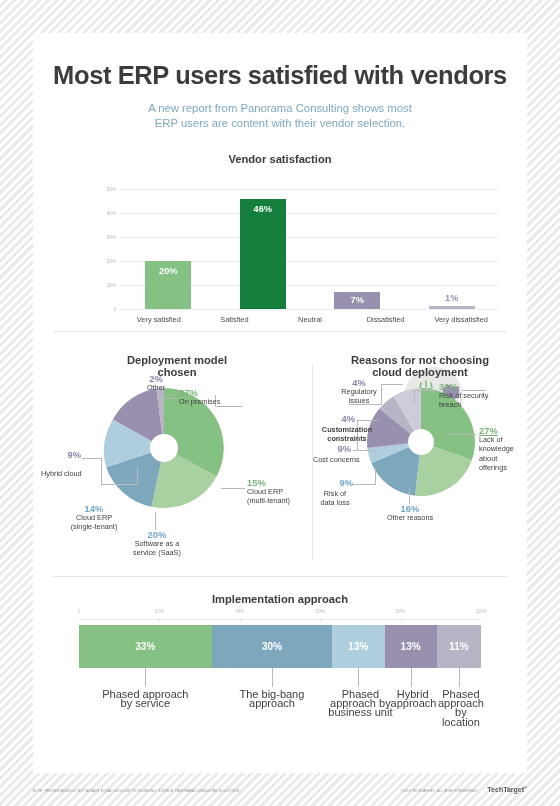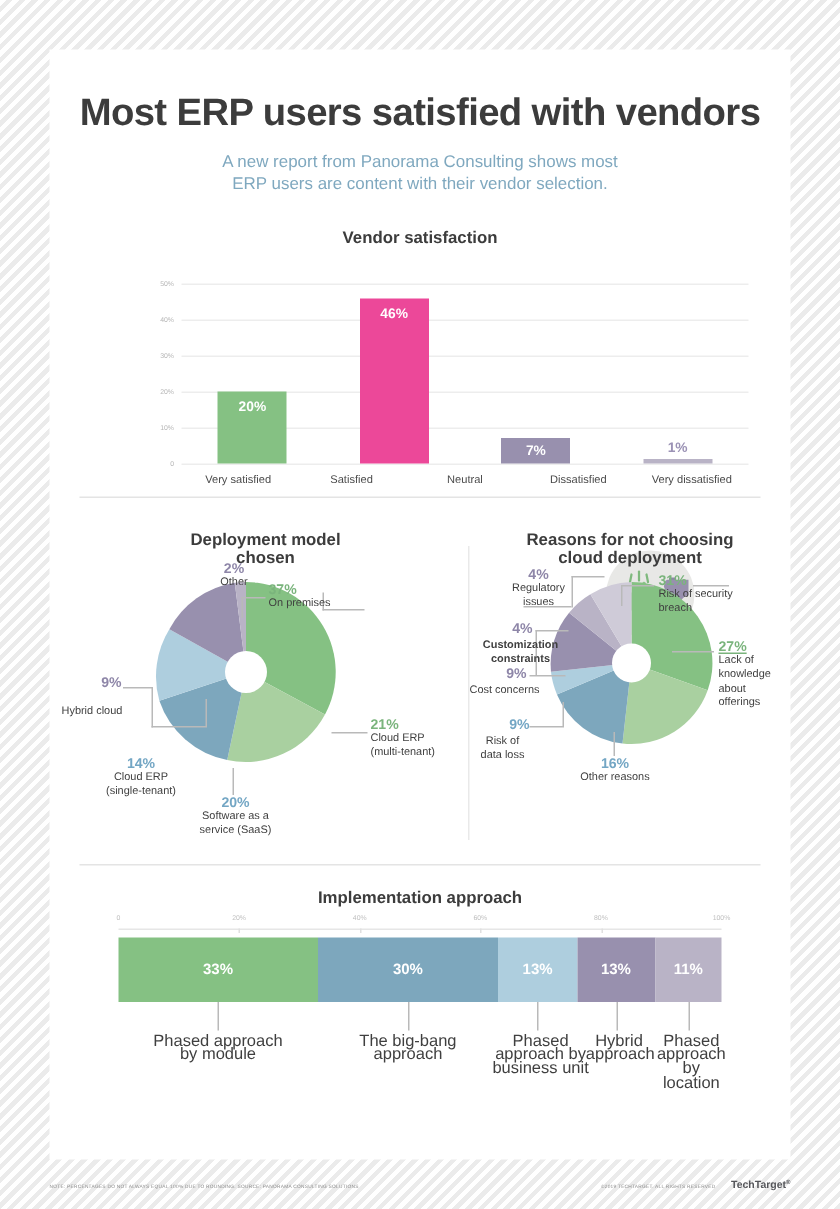--- a/index.html
+++ b/index.html
@@ -166,21 +166,21 @@
           <span class="bc-ytick">0</span>
         </div>
 
       <div class="bc-bars">
         <div class="bc-col">
           <div class="bc-bar" style="height:48px;background:#85c183;">
             <span class="bc-val">20%</span>
           </div>
         </div>
         <div class="bc-col">
-          <div class="bc-bar" style="height:110.4px;background:#ec4899;">
+          <div class="bc-bar" style="height:110.4px;background:#15803d;">
             <span class="bc-val">46%</span>
           </div>
         </div>
         <div class="bc-col">
           <div class="bc-bar" style="height:16.8px;background:#9890ae;">
             <span class="bc-val" style="top:3px;">7%</span>
           </div>
         </div>
         <div class="bc-col">
           <div class="bc-bar" style="height:3.5px;background:#b9b3c6;">
@@ -250,21 +250,21 @@
       <div class="lead" style="left:60px; top:144px; width:37px; height:1px;"></div>
       <div class="lead" style="left:60px; top:118px; width:1px; height:27px;"></div>
       <div class="lead" style="left:41px; top:118px; width:20px; height:1px;"></div>
 
       <div class="lbl r" style="left:138px; top:48px;">
         <span class="pct" style="color:#7ab47c;">37%</span>
         <span class="nm">On premises</span>
       </div>
 
       <div class="lbl r" style="left:206px; top:138px;">
-        <span class="pct" style="color:#7ab47c;">21%</span>
+        <span class="pct" style="color:#7ab47c;">15%</span>
         <span class="nm">Cloud ERP</span>
         <span class="nm">(multi-tenant)</span>
       </div>
 
       <div class="lbl" style="left:76px; top:190px; text-align:center; width:80px;">
         <span class="pct" style="color:#73a6c4;">20%</span>
         <span class="nm">Software as a</span>
         <span class="nm">service (SaaS)</span>
       </div>
 
@@ -408,21 +408,21 @@
 
     <div class="st-lbls">
       <div class="st-stem" style="left:16.5%;"></div>
       <div class="st-stem" style="left:48%;"></div>
       <div class="st-stem" style="left:69.5%;"></div>
       <div class="st-stem" style="left:82.5%;"></div>
       <div class="st-stem" style="left:94.5%;"></div>
 
       <div class="st-lbl" style="left:0%; width:33%;">
         <span>Phased approach</span><br>
-        <span>by module</span>
+        <span>by service</span>
       </div>
       <div class="st-lbl" style="left:33%; width:30%;">
         <span>The big-bang</span><br>
         <span>approach</span>
       </div>
       <div class="st-lbl" style="left:62%; width:16%;">
         <span>Phased</span><br>
         <span>approach by</span><br>
         <span>business unit</span>
       </div>

